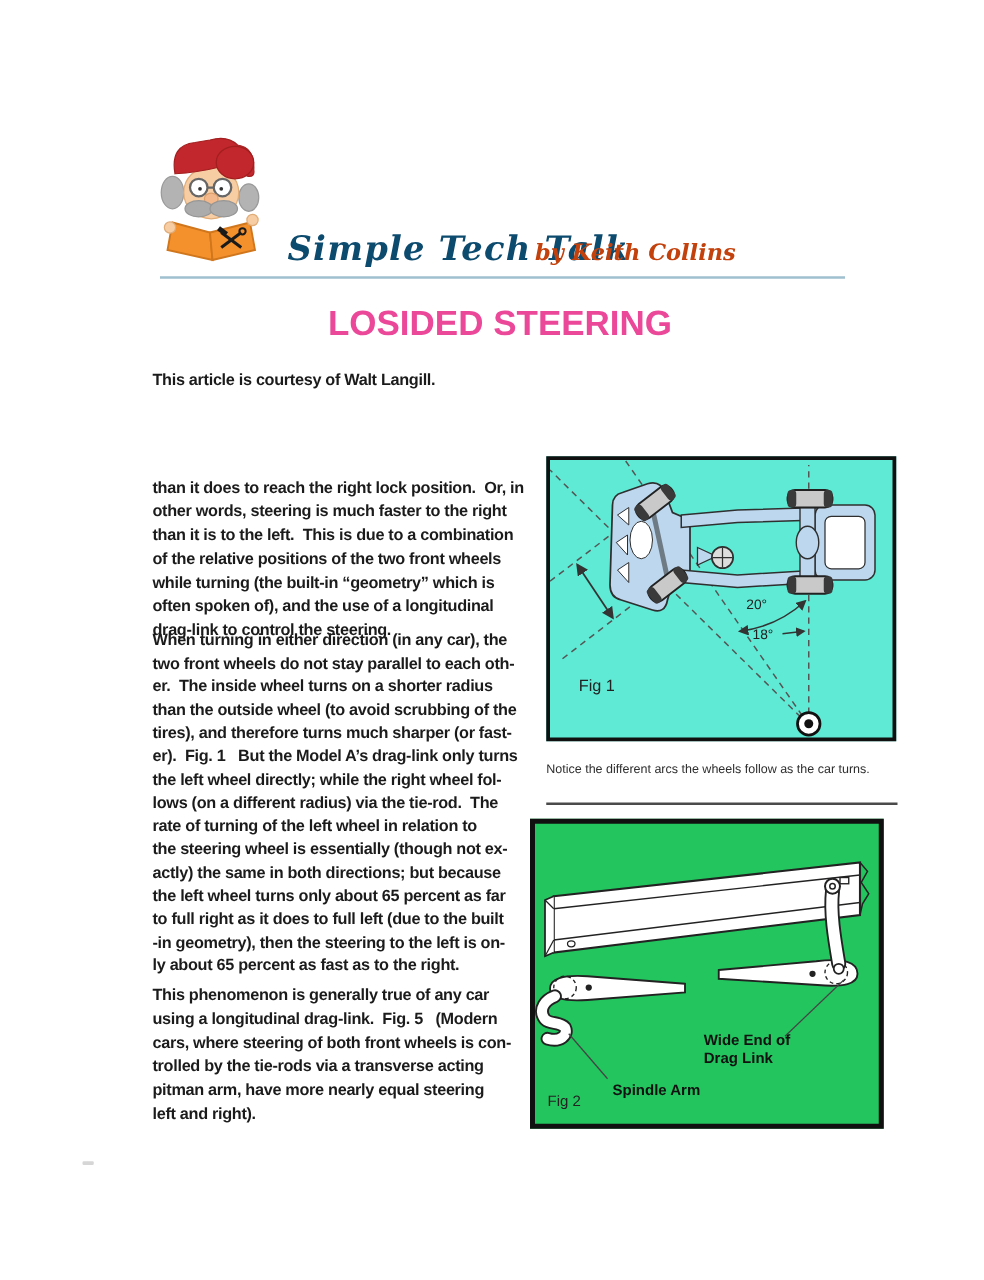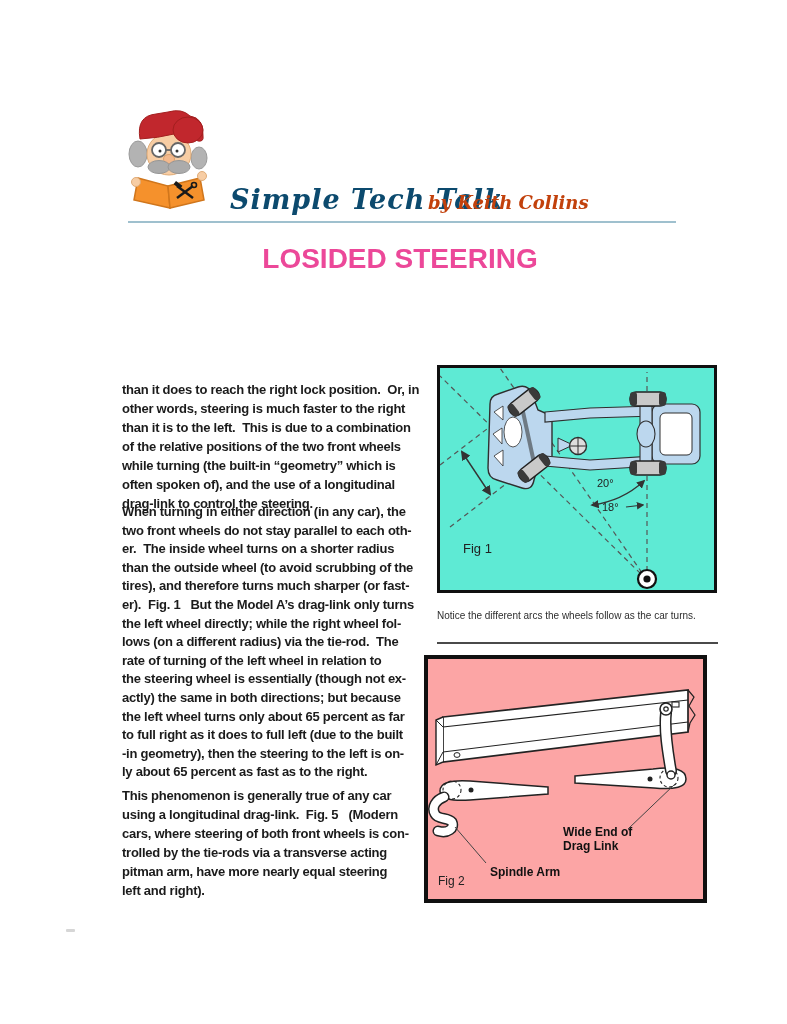--- a/index.html
+++ b/index.html
@@ -15,21 +15,21 @@
          color:#ec4899;letter-spacing:0;}
   .body-text{white-space:pre;font-weight:bold;font-size:13px;line-height:19px;letter-spacing:-0.25px;color:#1b1b1b;}
   .courtesy{left:122px;top:294px;}
   .intro-full{left:122px;top:321px;}
   .intro-col{left:122px;top:380px;}
   .body-para{left:122px;top:503px;line-height:18.6px;}
   .closing{left:122px;top:786px;}
   .fig1-box{left:437px;top:365px;width:274px;height:222px;border:3px solid #101010;background:#5eead4;}
   .fig1-caption{left:437px;top:610px;width:300px;font-size:10px;font-weight:normal;color:#2e2e2e;white-space:pre;}
   .fig1-rule{left:437px;top:642px;width:281px;height:2px;background:#4a4a4a;}
-  .fig2-box{left:424px;top:655px;width:275px;height:240px;border:4px solid #101010;background:#fca5a5;}
+  .fig2-box{left:424px;top:655px;width:275px;height:240px;border:4px solid #101010;background:#22c55e;}
   .page-mark{left:66px;top:929px;width:9px;height:3px;background:#d6d6d6;border-radius:1px;}
   svg text{font-family:"Liberation Sans",sans-serif;}
   .figlabel{font-size:13px;fill:#222;}
   .anglelabel{font-size:11px;fill:#222;}
   .boldlabel{font-size:12px;font-weight:bold;fill:#111;}
 </style>
 </head>
 <body>
 
 <div class="page">
@@ -57,20 +57,21 @@
     <circle cx="10" cy="74" r="4.5" fill="#f7cda4" stroke="#e0ac77"></circle>
     <circle cx="76" cy="68" r="4.5" fill="#f7cda4" stroke="#e0ac77"></circle>
   </svg>
 
   <div class="abs brand">Simple Tech Talk</div>
   <div class="abs byline">by Keith Collins</div>
   <div class="abs header-rule"></div>
 
   <h1 class="abs title">LOSIDED STEERING</h1>
 
+  <div class="abs body-text courtesy">This article is courtesy of Walt Langill.</div>
   <div class="abs body-text intro-col">than it does to reach the right lock position.  Or, in
 other words, steering is much faster to the right
 than it is to the left.  This is due to a combination
 of the relative positions of the two front wheels
 while turning (the built-in “geometry” which is
 often spoken of), and the use of a longitudinal
 drag-link to control the steering.</div>
   <div class="abs body-text body-para">When turning in either direction (in any car), the
 two front wheels do not stay parallel to each oth-
 er.  The inside wheel turns on a shorter radius

